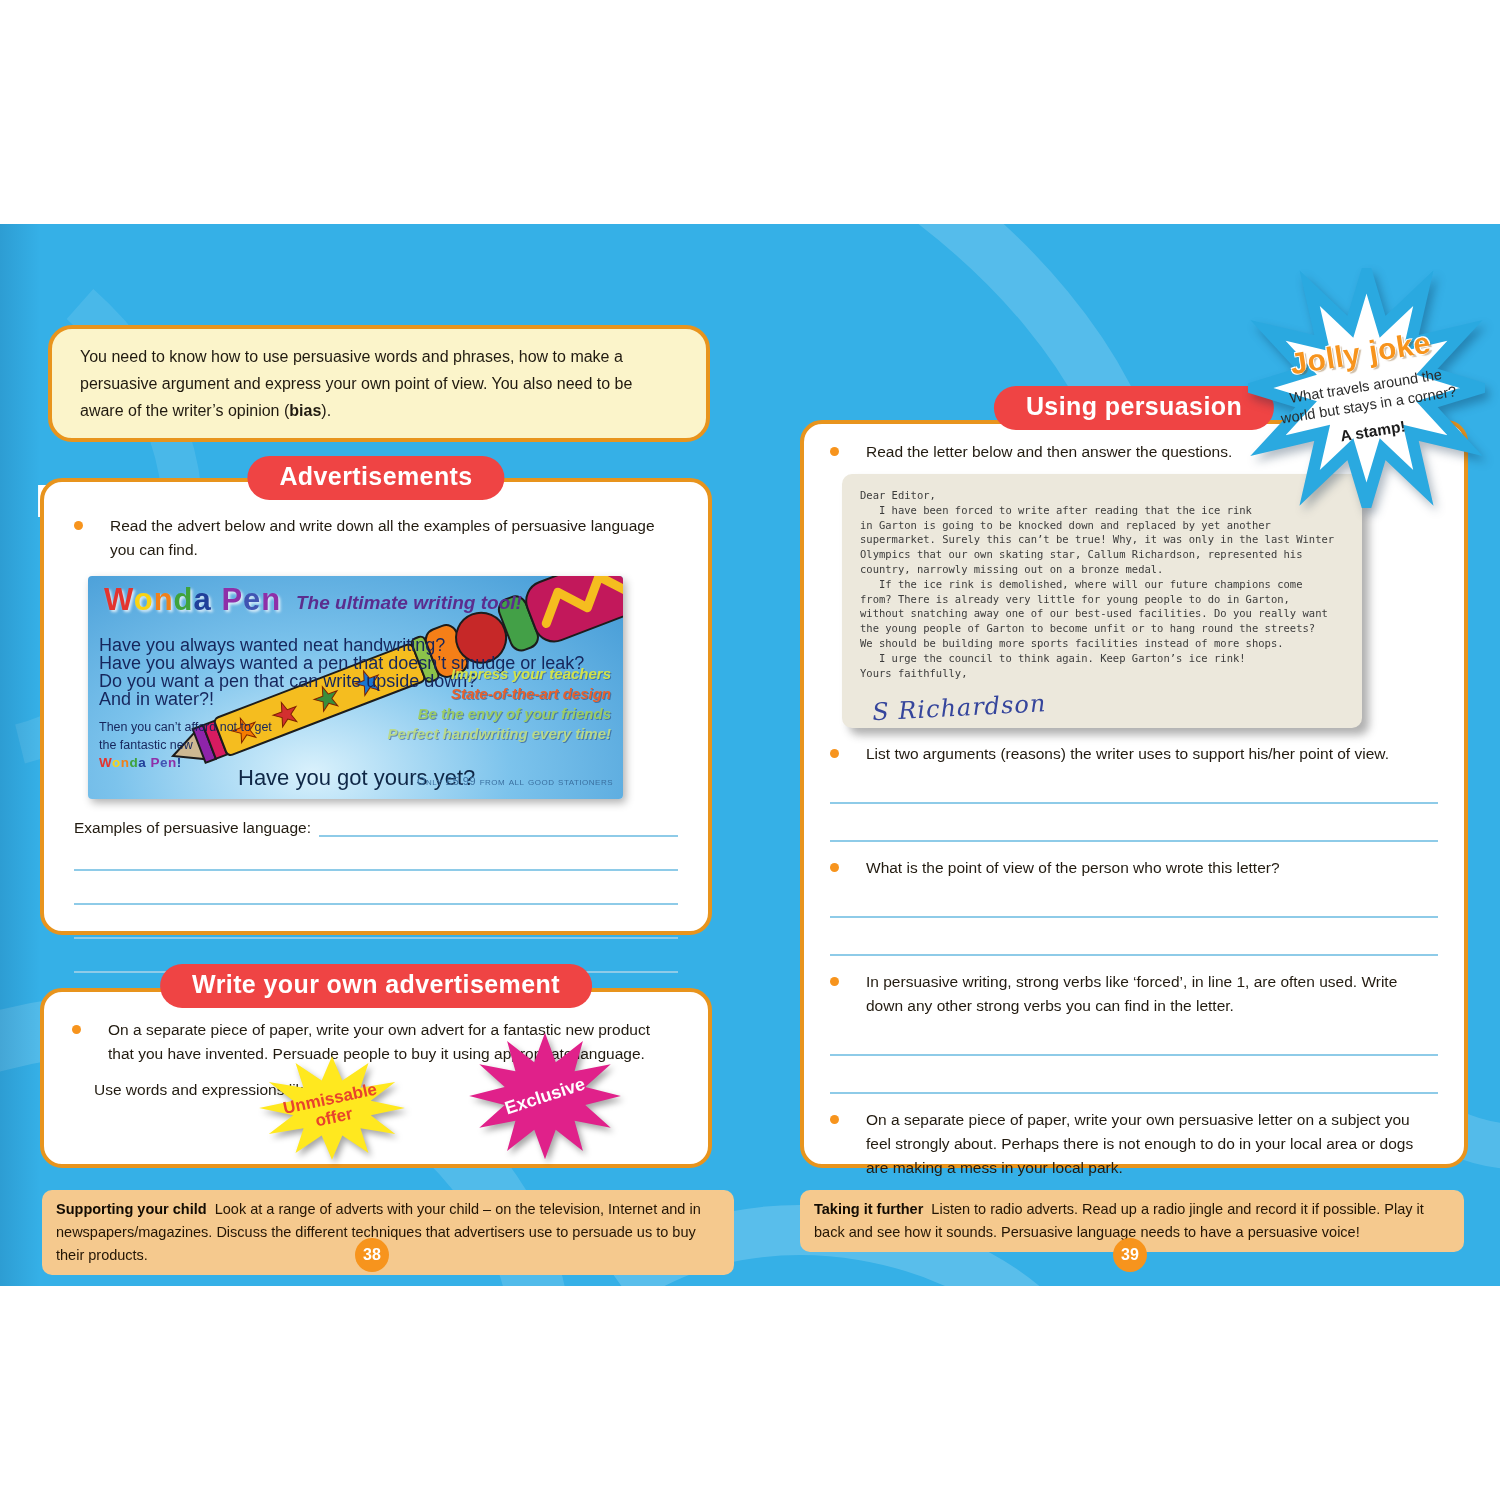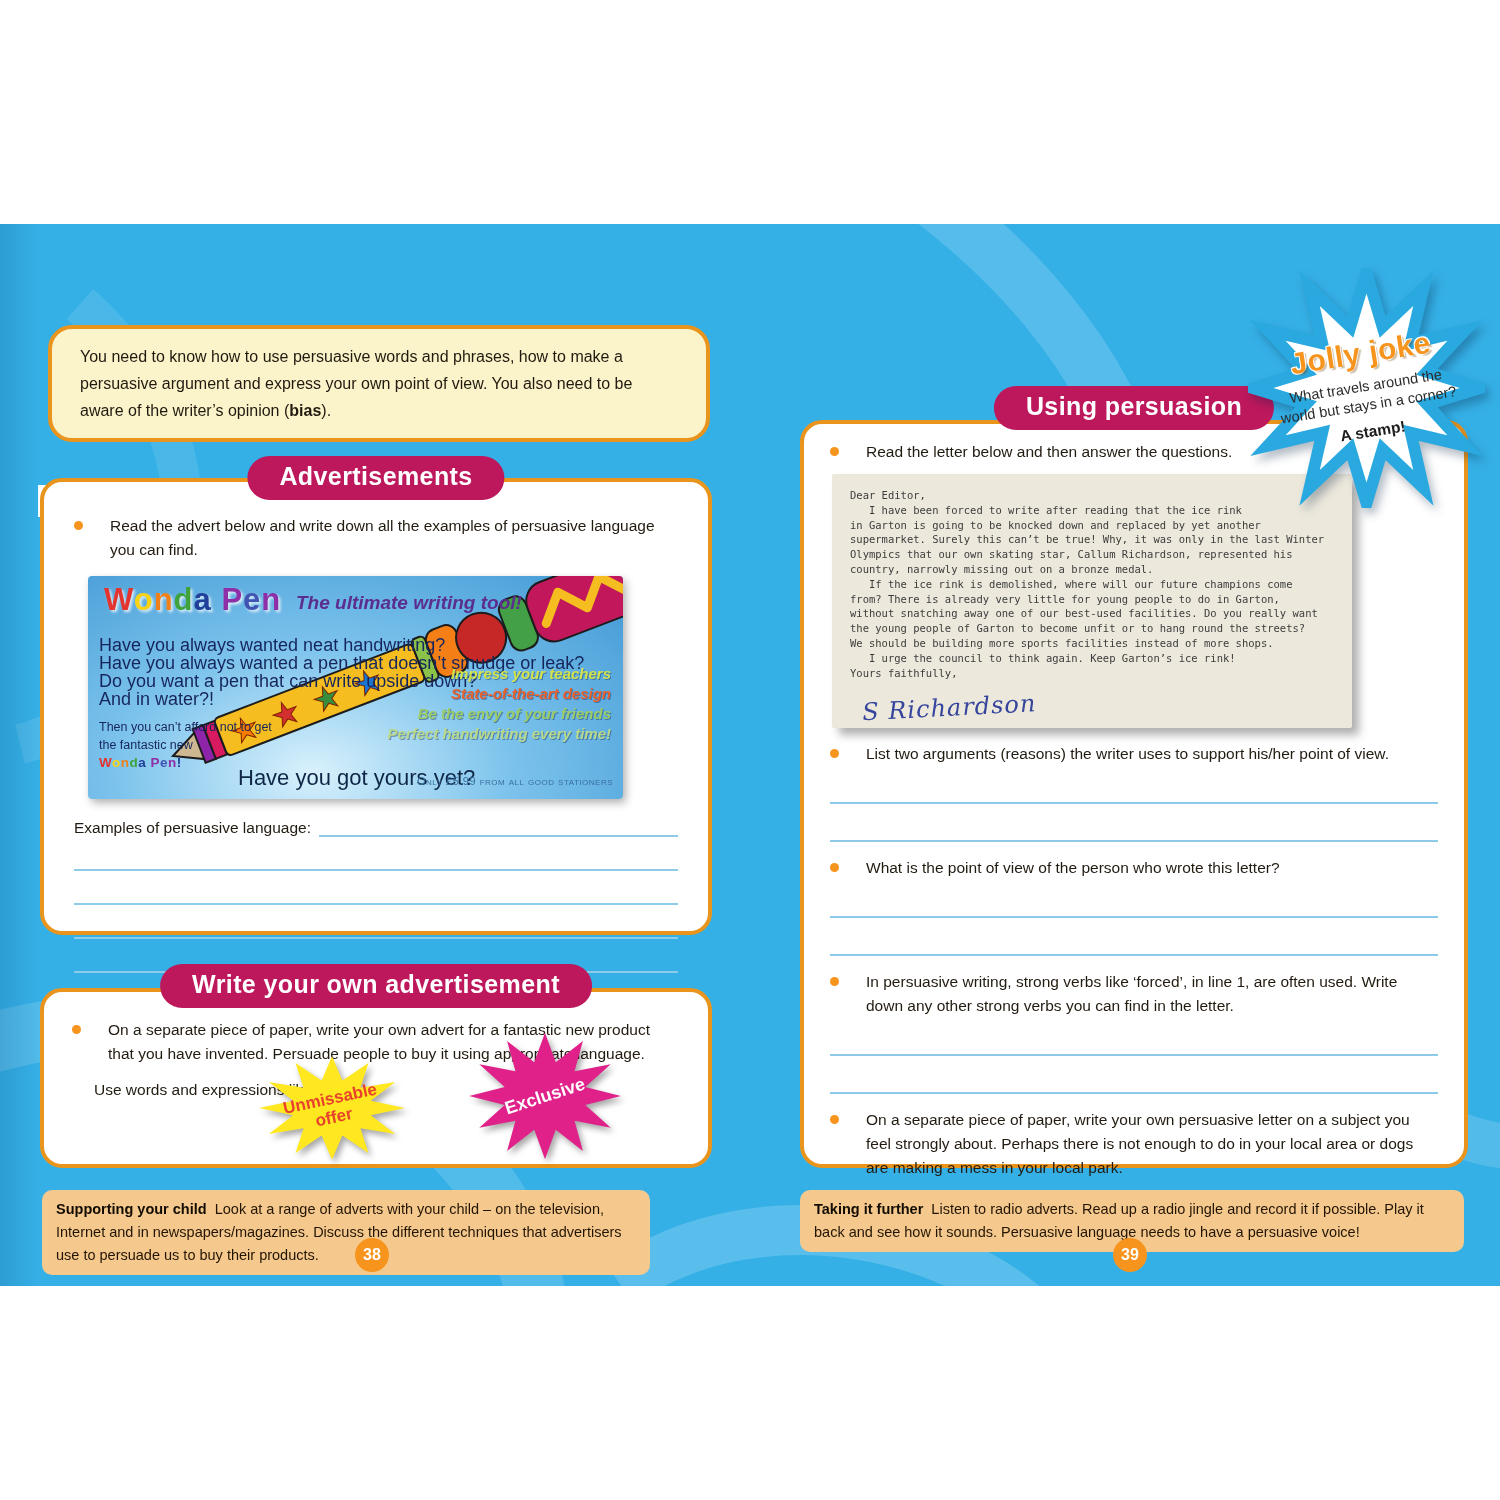--- a/index.html
+++ b/index.html
@@ -6,21 +6,21 @@
   *{box-sizing:border-box;}
   #screenshot{position:relative;width:1500px;height:1500px;background:#ffffff;overflow:hidden;
     font-family:"Liberation Sans",sans-serif;color:#1a1a1a;}
   
   .spread{position:absolute;left:0;top:224px;width:1500px;height:1062px;background:#35b0e7;overflow:hidden;}
   .swirls{position:absolute;left:0;top:0;pointer-events:none;}
   .edge-shade{position:absolute;left:0;top:0;width:40px;height:100%;
     background:linear-gradient(90deg,rgba(10,70,120,.18),rgba(10,70,120,0));}
   
   .panel{position:absolute;background:#fff;border:4px solid #e8941d;border-radius:22px;}
-  .pill{position:absolute;left:50%;transform:translateX(-50%);background:#be185d;color:#fff;
+  .pill{position:absolute;left:50%;transform:translateX(-50%);background:#ef4444;color:#fff;
     font-weight:bold;font-size:25px;letter-spacing:.4px;padding:6px 32px 9px;border-radius:28px;
     white-space:nowrap;z-index:2;}
   .intro-box{position:absolute;background:#fbf4ca;border:4px solid #e8941d;border-radius:24px;
     padding:14px 28px;font-size:16px;line-height:27px;color:#201a10;}
   .brow{display:flex;gap:27px;align-items:flex-start;}
   .dot{width:9px;height:9px;border-radius:50%;background:#f7941d;margin-top:7px;flex:none;}
   .btext{font-size:15.5px;line-height:24px;color:#221b10;}
   .ans-line{height:34px;border-bottom:2px solid #8ecbe8;}
   .footer-bar{position:absolute;background:#f5c98e;border-radius:10px;padding:8px 14px;
     font-size:14.5px;line-height:23px;color:#231504;}
@@ -61,21 +61,21 @@
   .joke-star{position:absolute;left:1248px;top:268px;width:237px;height:240px;z-index:10;
     filter:drop-shadow(4px 6px 5px rgba(0,30,60,.3));}
   .joke-star .jcontent{position:absolute;left:12%;top:14%;width:76%;height:72%;
     transform:rotate(-9deg);display:flex;flex-direction:column;align-items:center;justify-content:center;
     text-align:center;}
   .joke-title{font-size:30px;font-weight:800;color:#f7941d;letter-spacing:.5px;
     text-shadow:-1px -1px 0 #fff,1px -1px 0 #fff,-1px 1px 0 #fff,2px 2px 1px rgba(120,70,0,.35);}
   .joke-q{margin-top:7px;font-size:14.5px;line-height:19px;color:#2b2b2b;font-weight:500;}
   .joke-a{margin-top:8px;font-size:15.5px;font-weight:bold;color:#1c1c1c;}
   
-  .letter-paper{width:520px;margin-left:2px;background:#ece8dc;border-radius:2px;
+  .letter-paper{width:520px;margin-left:12px;background:#ece8dc;border-radius:10px;
     box-shadow:7px 7px 9px rgba(60,60,60,.4);padding:14px 18px 10px;}
   .letter-text{font-family:"DejaVu Sans Mono",monospace;font-size:10.5px;line-height:14.8px;
     color:#3c3c3c;white-space:pre-wrap;}
   .signature{font-family:"DejaVu Serif",serif;font-style:italic;font-size:24px;color:#35459c;
     transform:rotate(-3deg);margin:6px 0 4px 12px;letter-spacing:1px;}
   .q{margin-top:14px;}
 </style>
 </head>
 <body>
 
@@ -179,21 +179,21 @@
         <div class="stxt">Unmissable offer</div>
       </div>
       <div class="sticker sticker-magenta" style="left:422px;top:38px;width:158px;height:132px;">
         <svg width="158" height="132" viewBox="0 0 100 100" preserveAspectRatio="none">
           <polygon fill="#e0218a" points="98,50 75.5,56.8 91.6,74 68.7,68.7 74,91.6 56.8,75.5 50,98 43.2,75.5 26,91.6 31.3,68.7 8.4,74 24.5,56.8 2,50 24.5,43.2 8.4,26 31.3,31.3 26,8.4 43.2,24.5 50,2 56.8,24.5 74,8.4 68.7,31.3 91.6,26 75.5,43.2"></polygon>
         </svg>
         <div class="stxt">Exclusive</div>
       </div>
     </div>
 
-    <div class="footer-bar" style="left:42px;top:966px;width:608px;">
+    <div class="footer-bar" style="left:42px;top:966px;width:692px;">
       <b>Supporting your child</b>&nbsp;&nbsp;<span>Look at a range of adverts with your child – on the television, Internet and in newspapers/magazines. Discuss the different techniques that advertisers use to persuade us to buy their products.</span>
     </div>
     <div class="page-dot" style="left:355px;top:1014px;">38</div>
 
 
     <div class="joke-star" style="top:44px;left:1248px;">
       <svg width="237" height="240" viewBox="0 0 100 100" preserveAspectRatio="none">
         <polygon fill="#ffffff" stroke="#2aa9e0" stroke-width="5" points="98,50 75.5,56.8 91.6,74 68.7,68.7 74,91.6 56.8,75.5 50,98 43.2,75.5 26,91.6 31.3,68.7 8.4,74 24.5,56.8 2,50 24.5,43.2 8.4,26 31.3,31.3 26,8.4 43.2,24.5 50,2 56.8,24.5 74,8.4 68.7,31.3 91.6,26 75.5,43.2"></polygon>
       </svg>
       <div class="jcontent">

